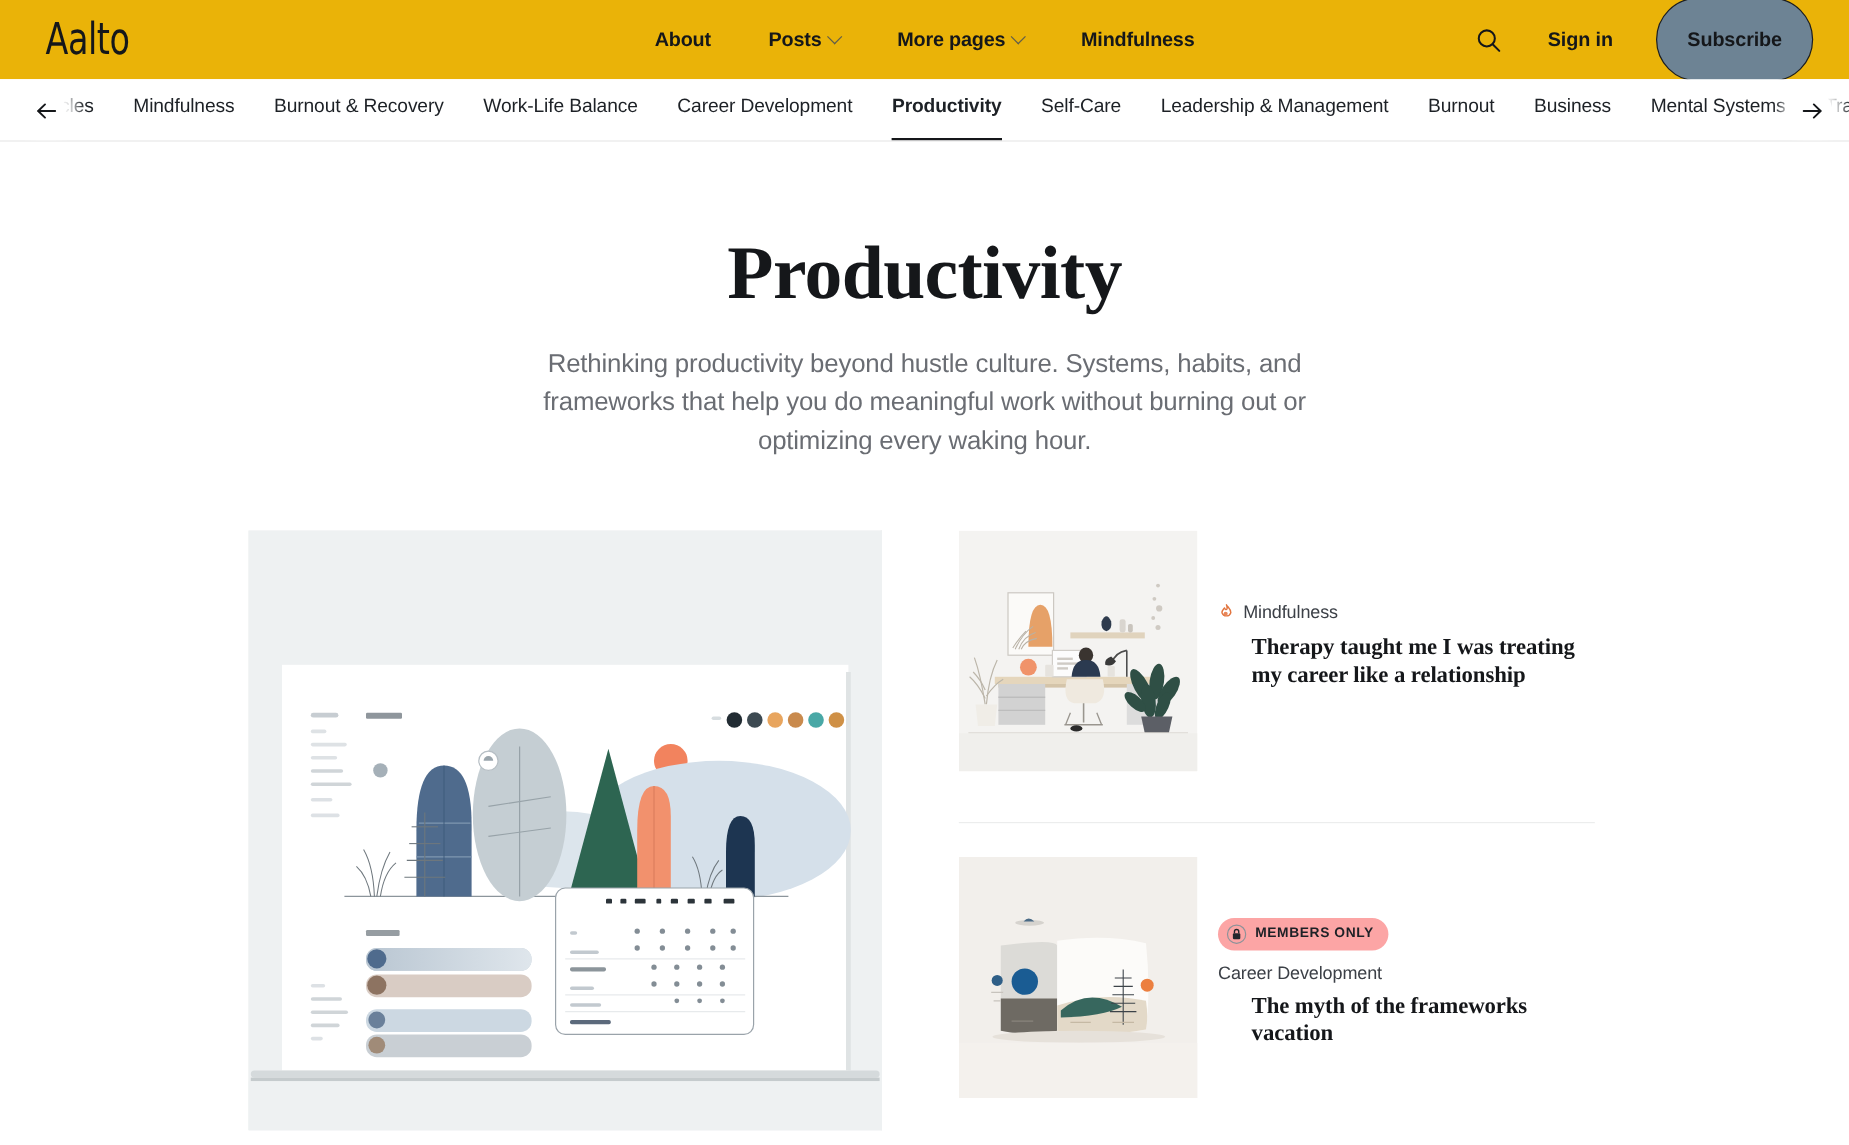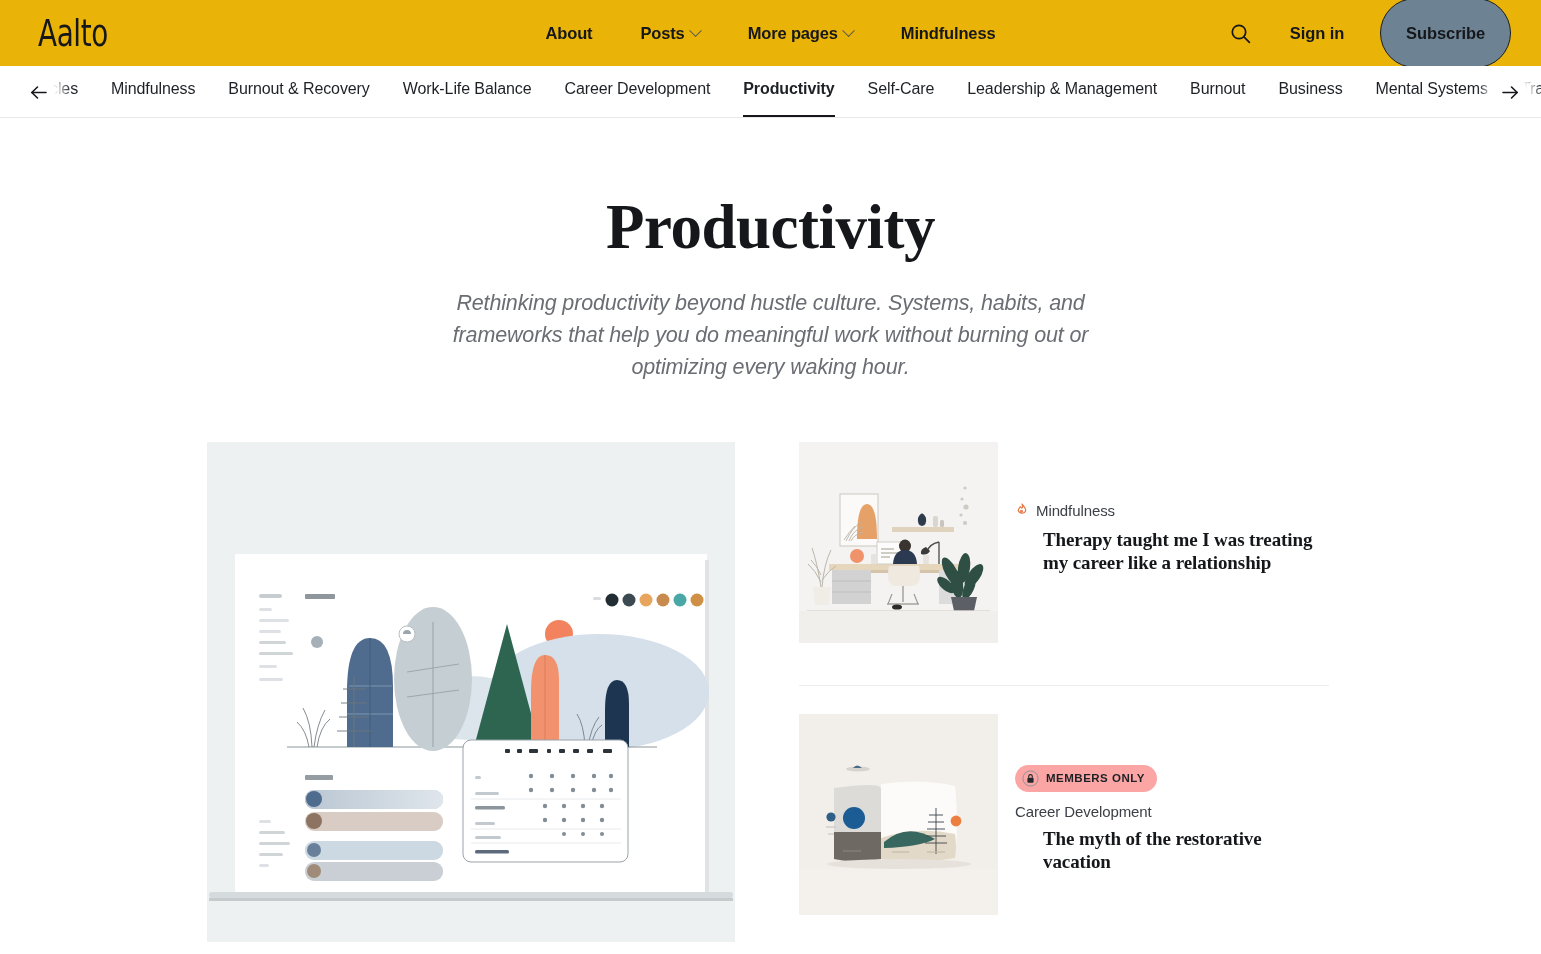--- a/index.html
+++ b/index.html
@@ -163,21 +163,20 @@
     line-height: 1.05;
   }
   .hero-desc {
     margin: 28px auto 0;
     max-width: 700px;
     font-size: 21.5px;
     line-height: 1.48;
     color: #6a6d73;
     font-weight: 400;
     letter-spacing: -0.15px;
-    font-style: italic;
   }
 
   
   .content {
     display: flex;
     margin-top: 58px;
     padding: 0 207px 0 207px;
     gap: 0;
   }
   .feature-col {
@@ -620,18 +619,18 @@
       <div class="side-body members">
         <div class="members-badge">
           <svg width="17" height="17" viewBox="0 0 17 17">
             <circle cx="8.5" cy="8.5" r="7.6" fill="none" stroke="#8d9299" stroke-width="1"></circle>
             <rect x="5.4" y="7.7" width="6.2" height="5" rx="1" fill="#23272c"></rect>
             <path d="M6.7 7.7 V6.4 a1.8 1.8 0 0 1 3.6 0 V7.7" fill="none" stroke="#23272c" stroke-width="1.15"></path>
           </svg>
           <span>MEMBERS ONLY</span>
         </div>
         <div class="kicker-plain">Career Development</div>
-        <h3 class="card-title">The myth of the restorative vacation</h3>
+        <h3 class="card-title">The myth of the frameworks vacation</h3>
       </div>
     </article>
 
   </div>
 </section>
 
 </body></html>

